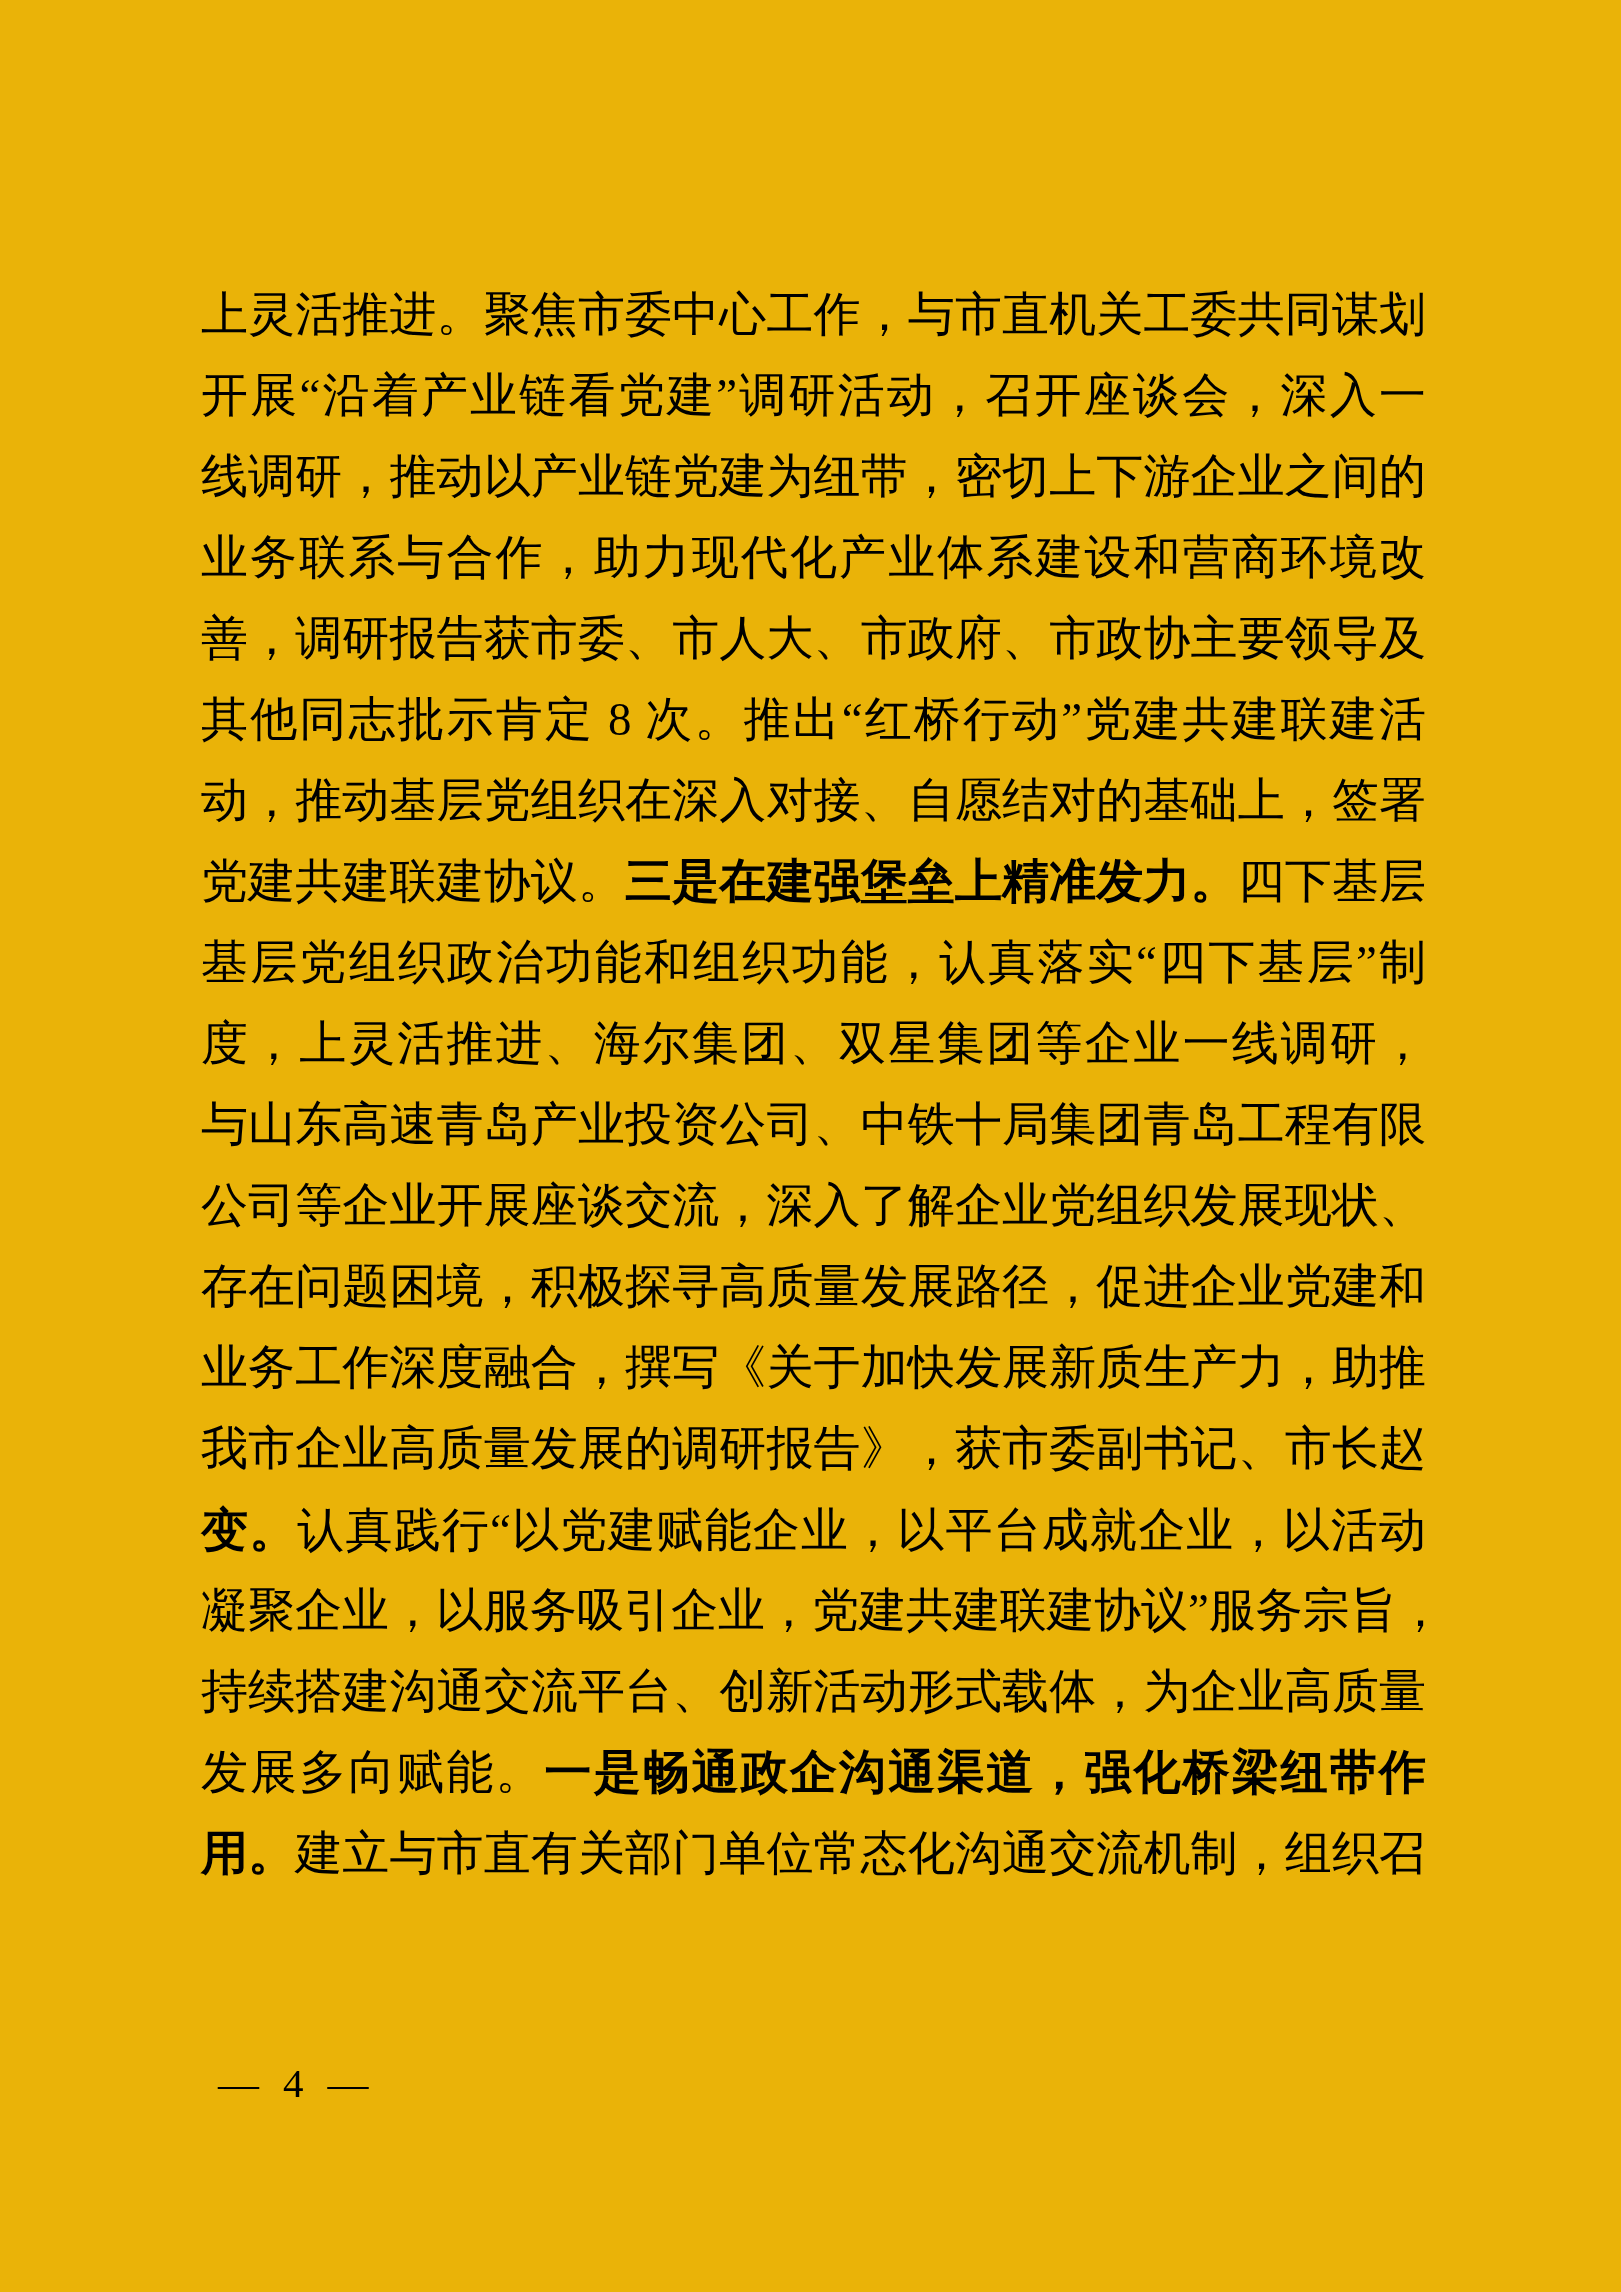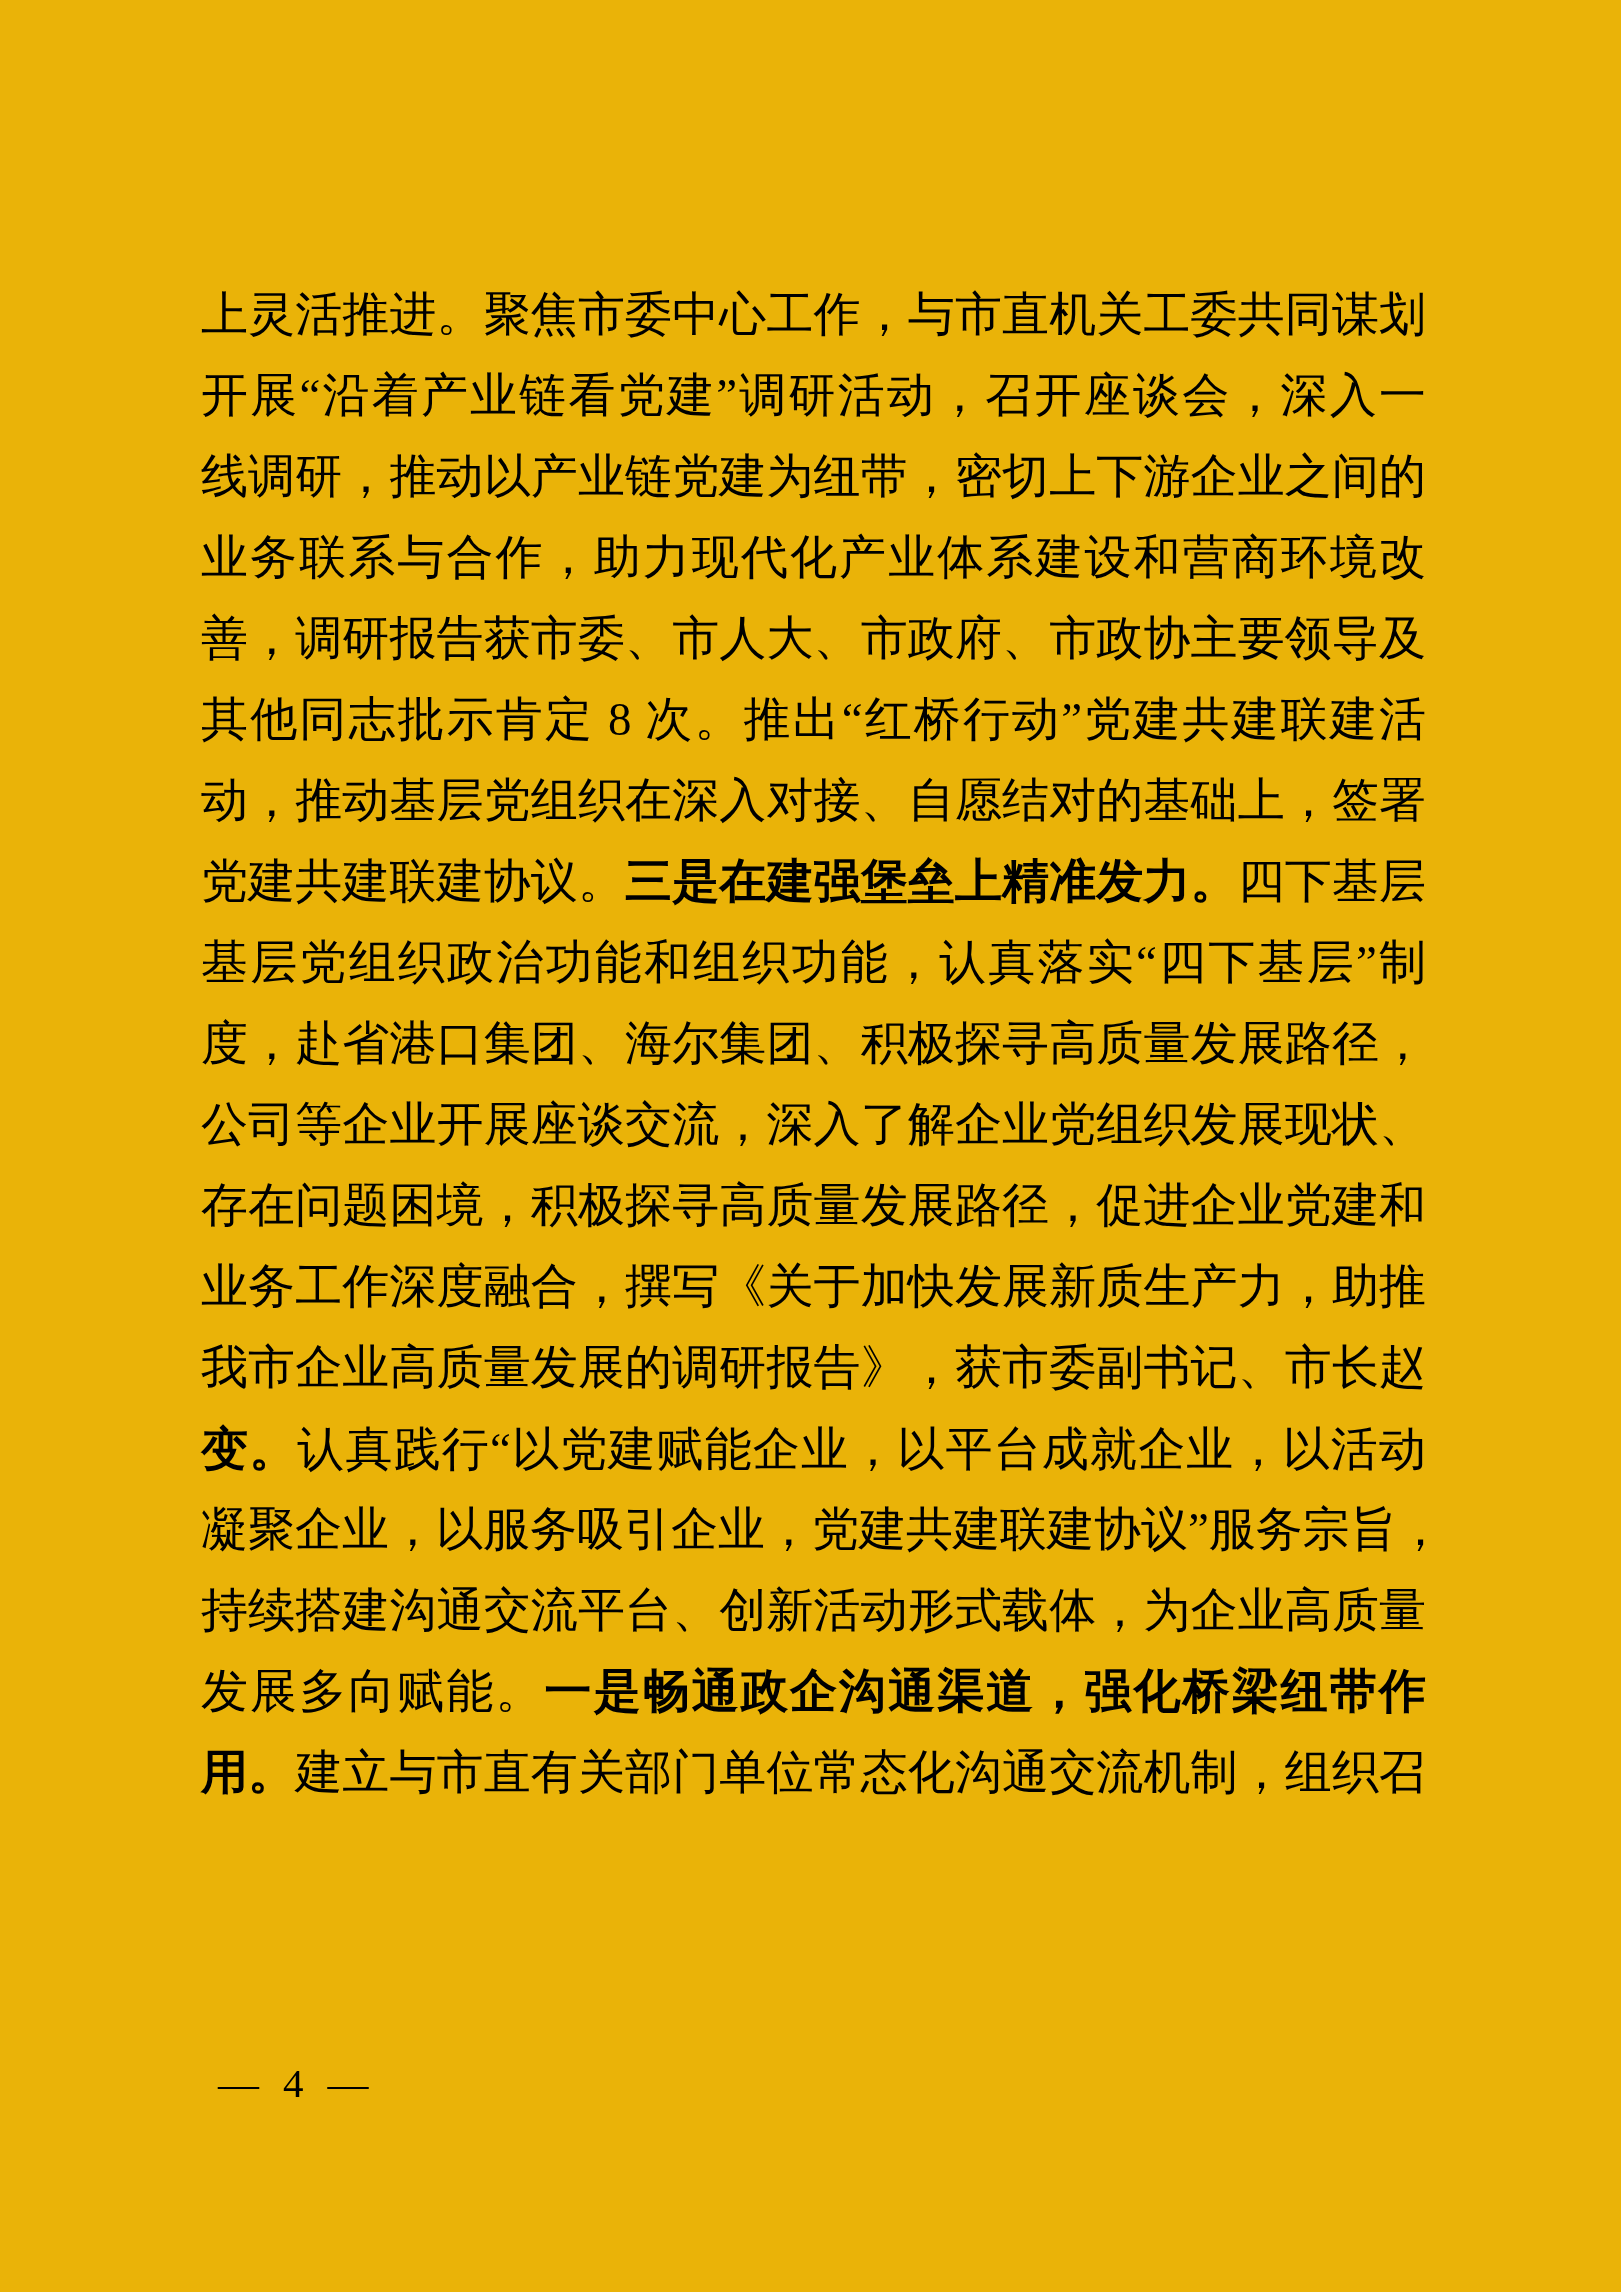--- a/index.html
+++ b/index.html
@@ -75,21 +75,22 @@
     <div class="line"><span>开展“沿着产业链看党建”调研活动，召开座谈会，深入一</span></div>
     <div class="line"><span>线调研，推动以产业链党建为纽带，密切上下游企业之间的</span></div>
     <div class="line"><span>业务联系与合作，助力现代化产业体系建设和营商环境改</span></div>
     <div class="line"><span>善，调研报告获市委、市人大、市政府、市政协主要领导及</span></div>
     <div class="line"><span>其他同志批示肯定 8 次。推出“红桥行动”党建共建联建活</span></div>
     <div class="line"><span>动，推动基层党组织在深入对接、自愿结对的基础上，签署</span></div>
 
     <div class="line"><span>党建共建联建协议。</span><span class="seg-bold">三是在建强堡垒上精准发力。</span><span>四下基层</span></div>
 
     <div class="line"><span>基层党组织政治功能和组织功能，认真落实“四下基层”制</span></div>
-    <div class="line"><span>度，赴省港口集团、海尔集团、积极探寻高质量发展路径，</span></div>
+    <div class="line"><span>度，上灵活推进、海尔集团、双星集团等企业一线调研，</span></div>
+    <div class="line"><span>与山东高速青岛产业投资公司、中铁十局集团青岛工程有限</span></div>
     <div class="line"><span>公司等企业开展座谈交流，深入了解企业党组织发展现状、</span></div>
     <div class="line"><span>存在问题困境，积极探寻高质量发展路径，促进企业党建和</span></div>
     <div class="line"><span>业务工作深度融合，撰写《关于加快发展新质生产力，助推</span></div>
     <div class="line"><span>我市企业高质量发展的调研报告》，获市委副书记、市长赵</span></div>
 
 
 
     <div class="line"><span class="seg-heading">变。</span><span>认真践行“以党建赋能企业，以平台成就企业，以活动</span></div>
 
     <div class="line"><span>凝聚企业，以服务吸引企业，党建共建联建协议”服务宗旨，</span></div>

